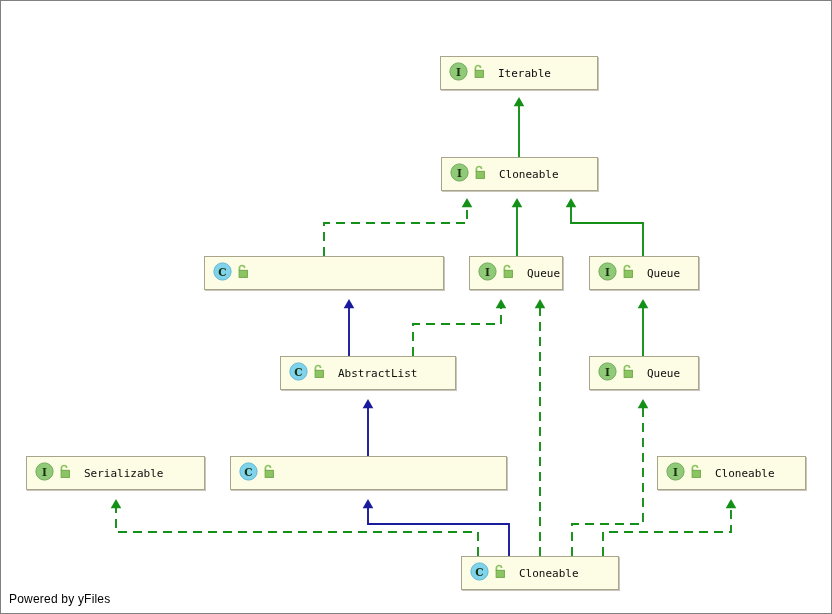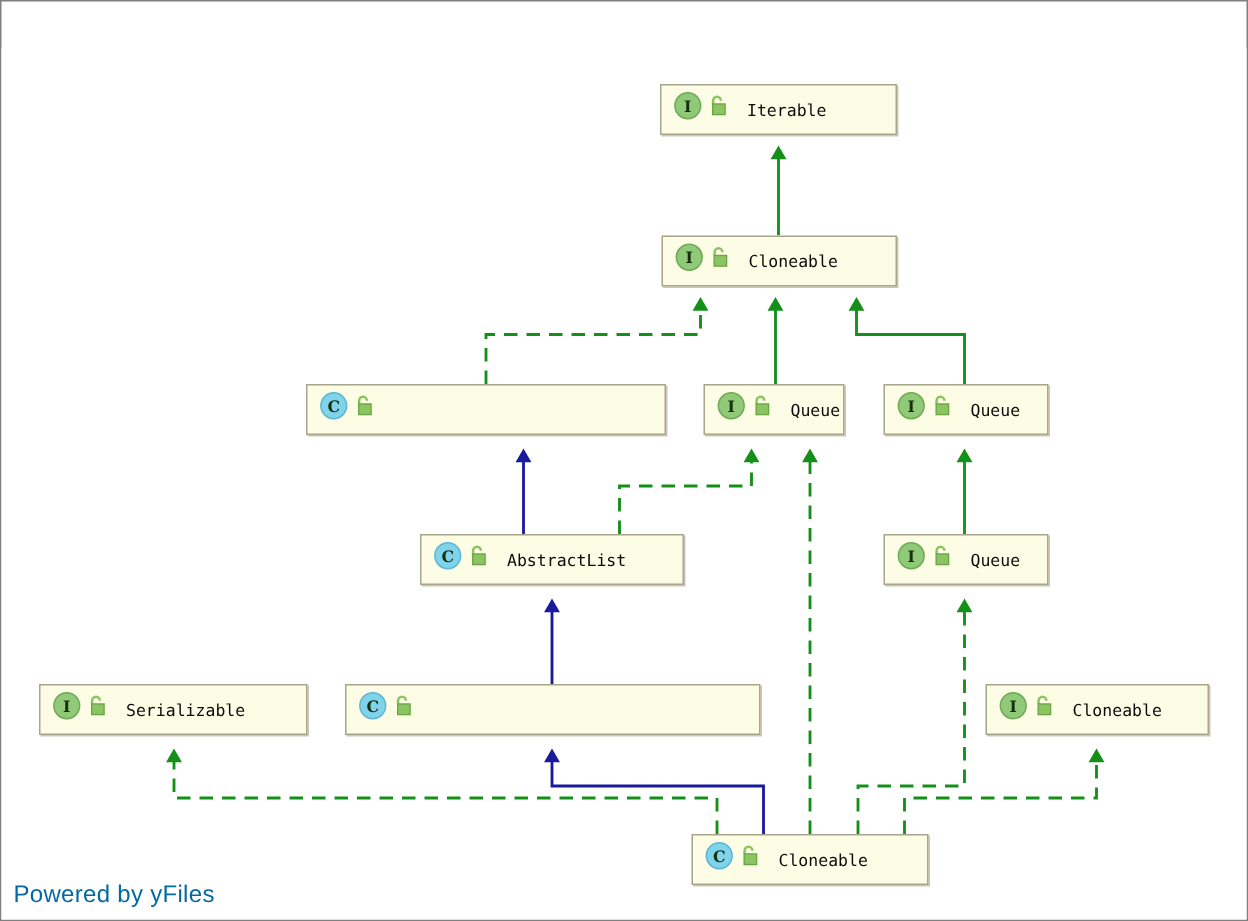--- a/index.html
+++ b/index.html
@@ -80,22 +80,22 @@
     color: #0b0b0b;
     margin-left: 12px;
     line-height: 1;
     letter-spacing: 0px;
   }
   
   #watermark {
     position: absolute;
     left: 8px;
     bottom: 7px;
-    font-size: 16px;
-    color: #0369a1;
+    font-size: 12px;
+    color: #000000;
     letter-spacing: 0.2px;
     user-select: none;
   }
 </style>
 </head>
 <body>
 
 <div id="app">
 
 

